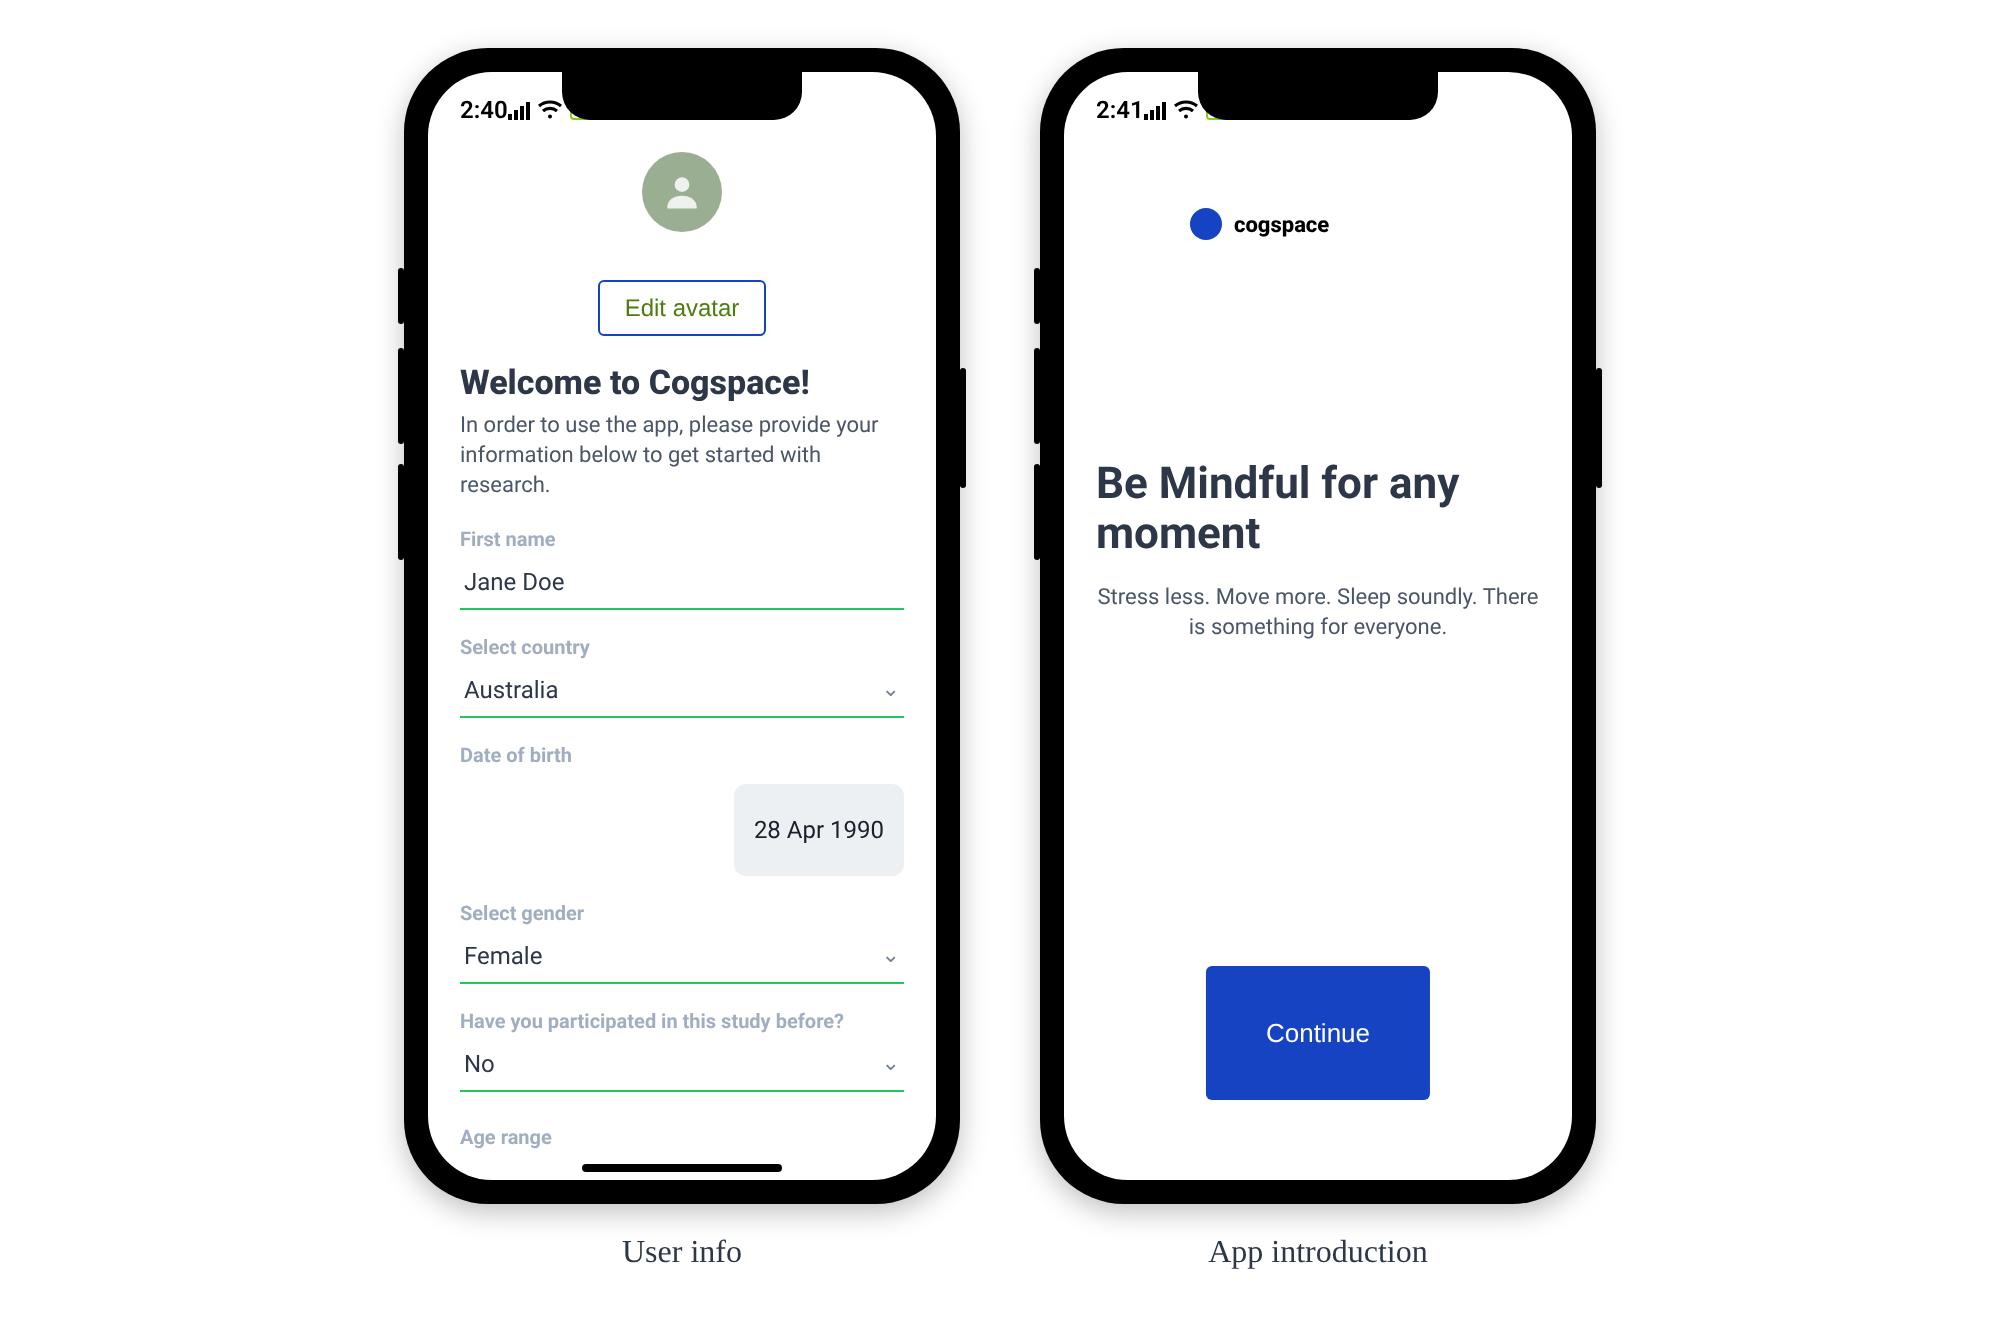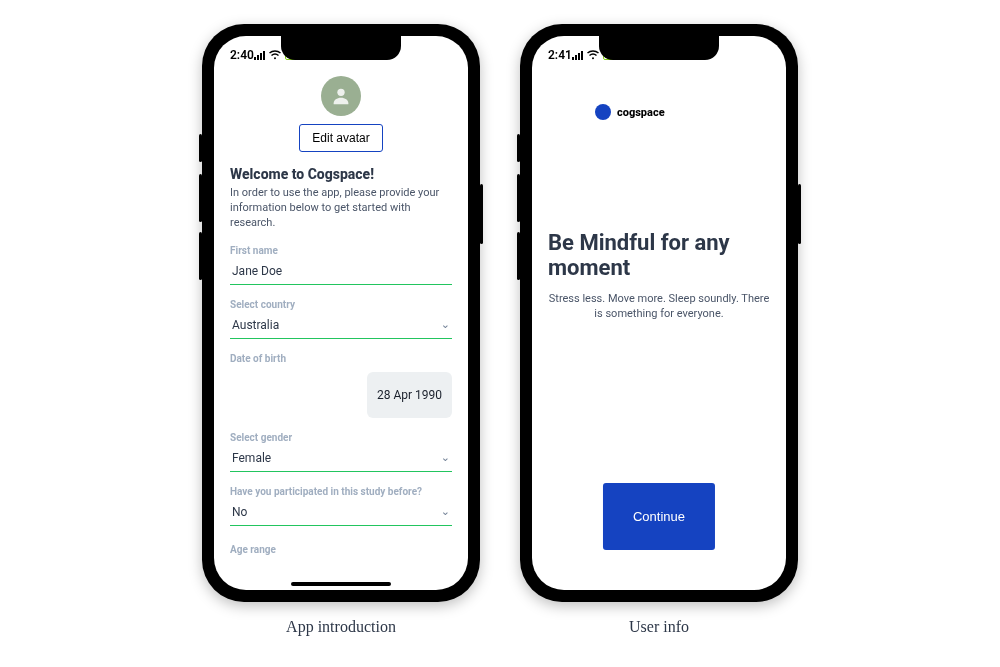--- a/index.html
+++ b/index.html
@@ -135,32 +135,32 @@
   }
   
   .avatar-wrap { display:flex; flex-direction:column; align-items:center; margin-top:2px; }
   .avatar {
     width:40px;height:40px;border-radius:50%;
     background:#9aaf92;
     display:flex;align-items:center;justify-content:center;
   }
   .avatar svg{display:block;}
   .edit-avatar {
-    margin-top:8px;
+    margin-top:24px;
     border:1.5px solid #1543c1;
-    color:#000000;
+    color:#4d7c0f;
     background:#fff;
     font-size:12px;
     padding:6px 12px;
     border-radius:3px;
     cursor:pointer;
   }
   .welcome-title {
     margin-top:14px;
-    font-size:14px;
+    font-size:17px;
     font-weight:800;
     color:#2d3748;
   }
   .welcome-sub {
     margin-top:4px;
     font-size:11px;
     color:#4a5568;
     line-height:1.35;
   }
   .field { margin-top:14px; }
@@ -386,15 +386,15 @@
         </div>
 
         <button class="continue-btn">Continue</button>
       </div>
     </div>
   </div>
 
 </div>
 
 <div class="captions">
+  <div class="caption">User info</div>
   <div class="caption">App introduction</div>
-  <div class="caption">User info</div>
 </div>
 
 </body></html>

